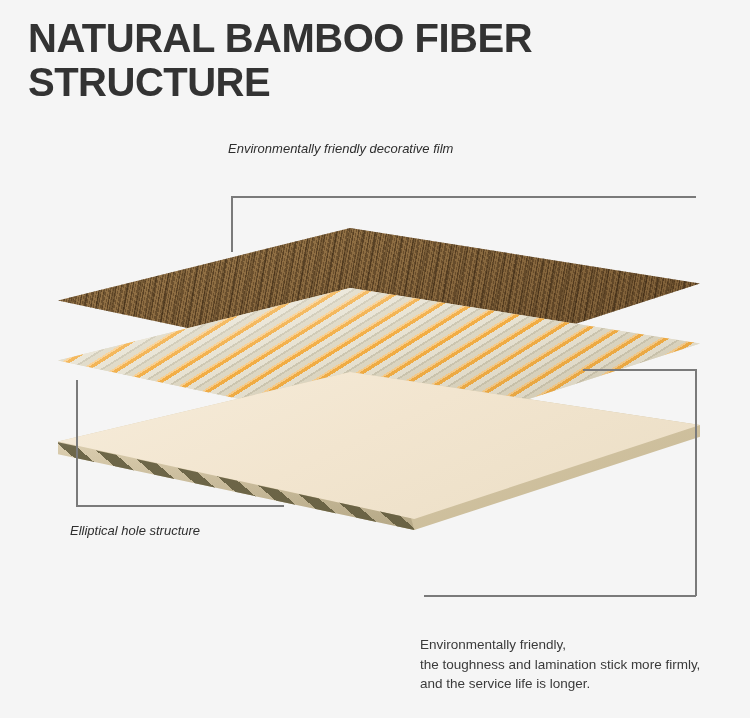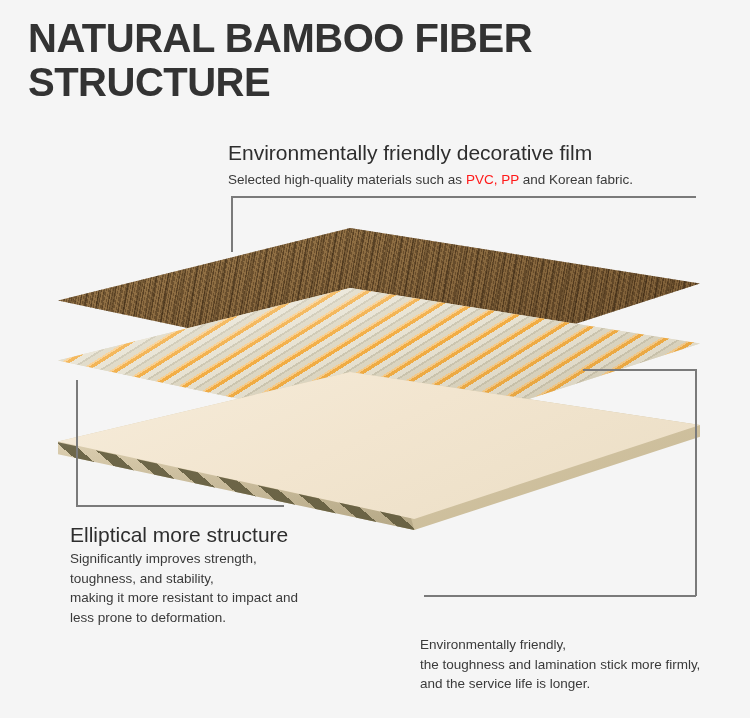--- a/index.html
+++ b/index.html
@@ -28,24 +28,25 @@
     font-weight: bold;
     color: #333333;
     letter-spacing: -0.5px;
     text-transform: uppercase;
     white-space: pre-line;
   }
 
   
   .anno-head {
     position: absolute;
-    font-size: 21px;
+    font-size: 13px;
     font-weight: normal;
     color: #2e2e2e;
     white-space: nowrap;
+    font-style: italic;
   }
   .anno-body {
     position: absolute;
     font-size: 13.5px;
     line-height: 1.45;
     color: #3a3a3a;
     white-space: pre-line;
   }
   .anno-body .hl { color: #ff1a1a; }
 
@@ -179,25 +180,20 @@
   <div class="leader leader-v" id="film-lead-v"></div>
 
   <div class="leader leader-v" id="hole-lead-v"></div>
   <div class="leader leader-h" id="hole-lead-h"></div>
 
   <div class="leader leader-h" id="pur-lead-h-top"></div>
   <div class="leader leader-v" id="pur-lead-v"></div>
   <div class="leader leader-h" id="pur-lead-h-bot"></div>
 
   <div class="anno-head" id="film-head">Environmentally friendly decorative film</div>
-  <div class="anno-body" id="film-body"><span>Selected high-quality materials such as </span><span class="hl">PVC, PP</span><span> and Korean fabric.</span></div>
 
-  <div class="anno-head" id="hole-head">Elliptical more structure</div>
-  <div class="anno-body" id="hole-body">Significantly improves strength,
-toughness, and stability,
-making it more resistant to impact and
-less prone to deformation.</div>
+  <div class="anno-head" id="hole-head">Elliptical hole structure</div>
 
   <div class="anno-body" id="pur-body">Environmentally friendly,
 the toughness and lamination stick more firmly,
 and the service life is longer.</div>
 
 </div>
 
 </body></html>

